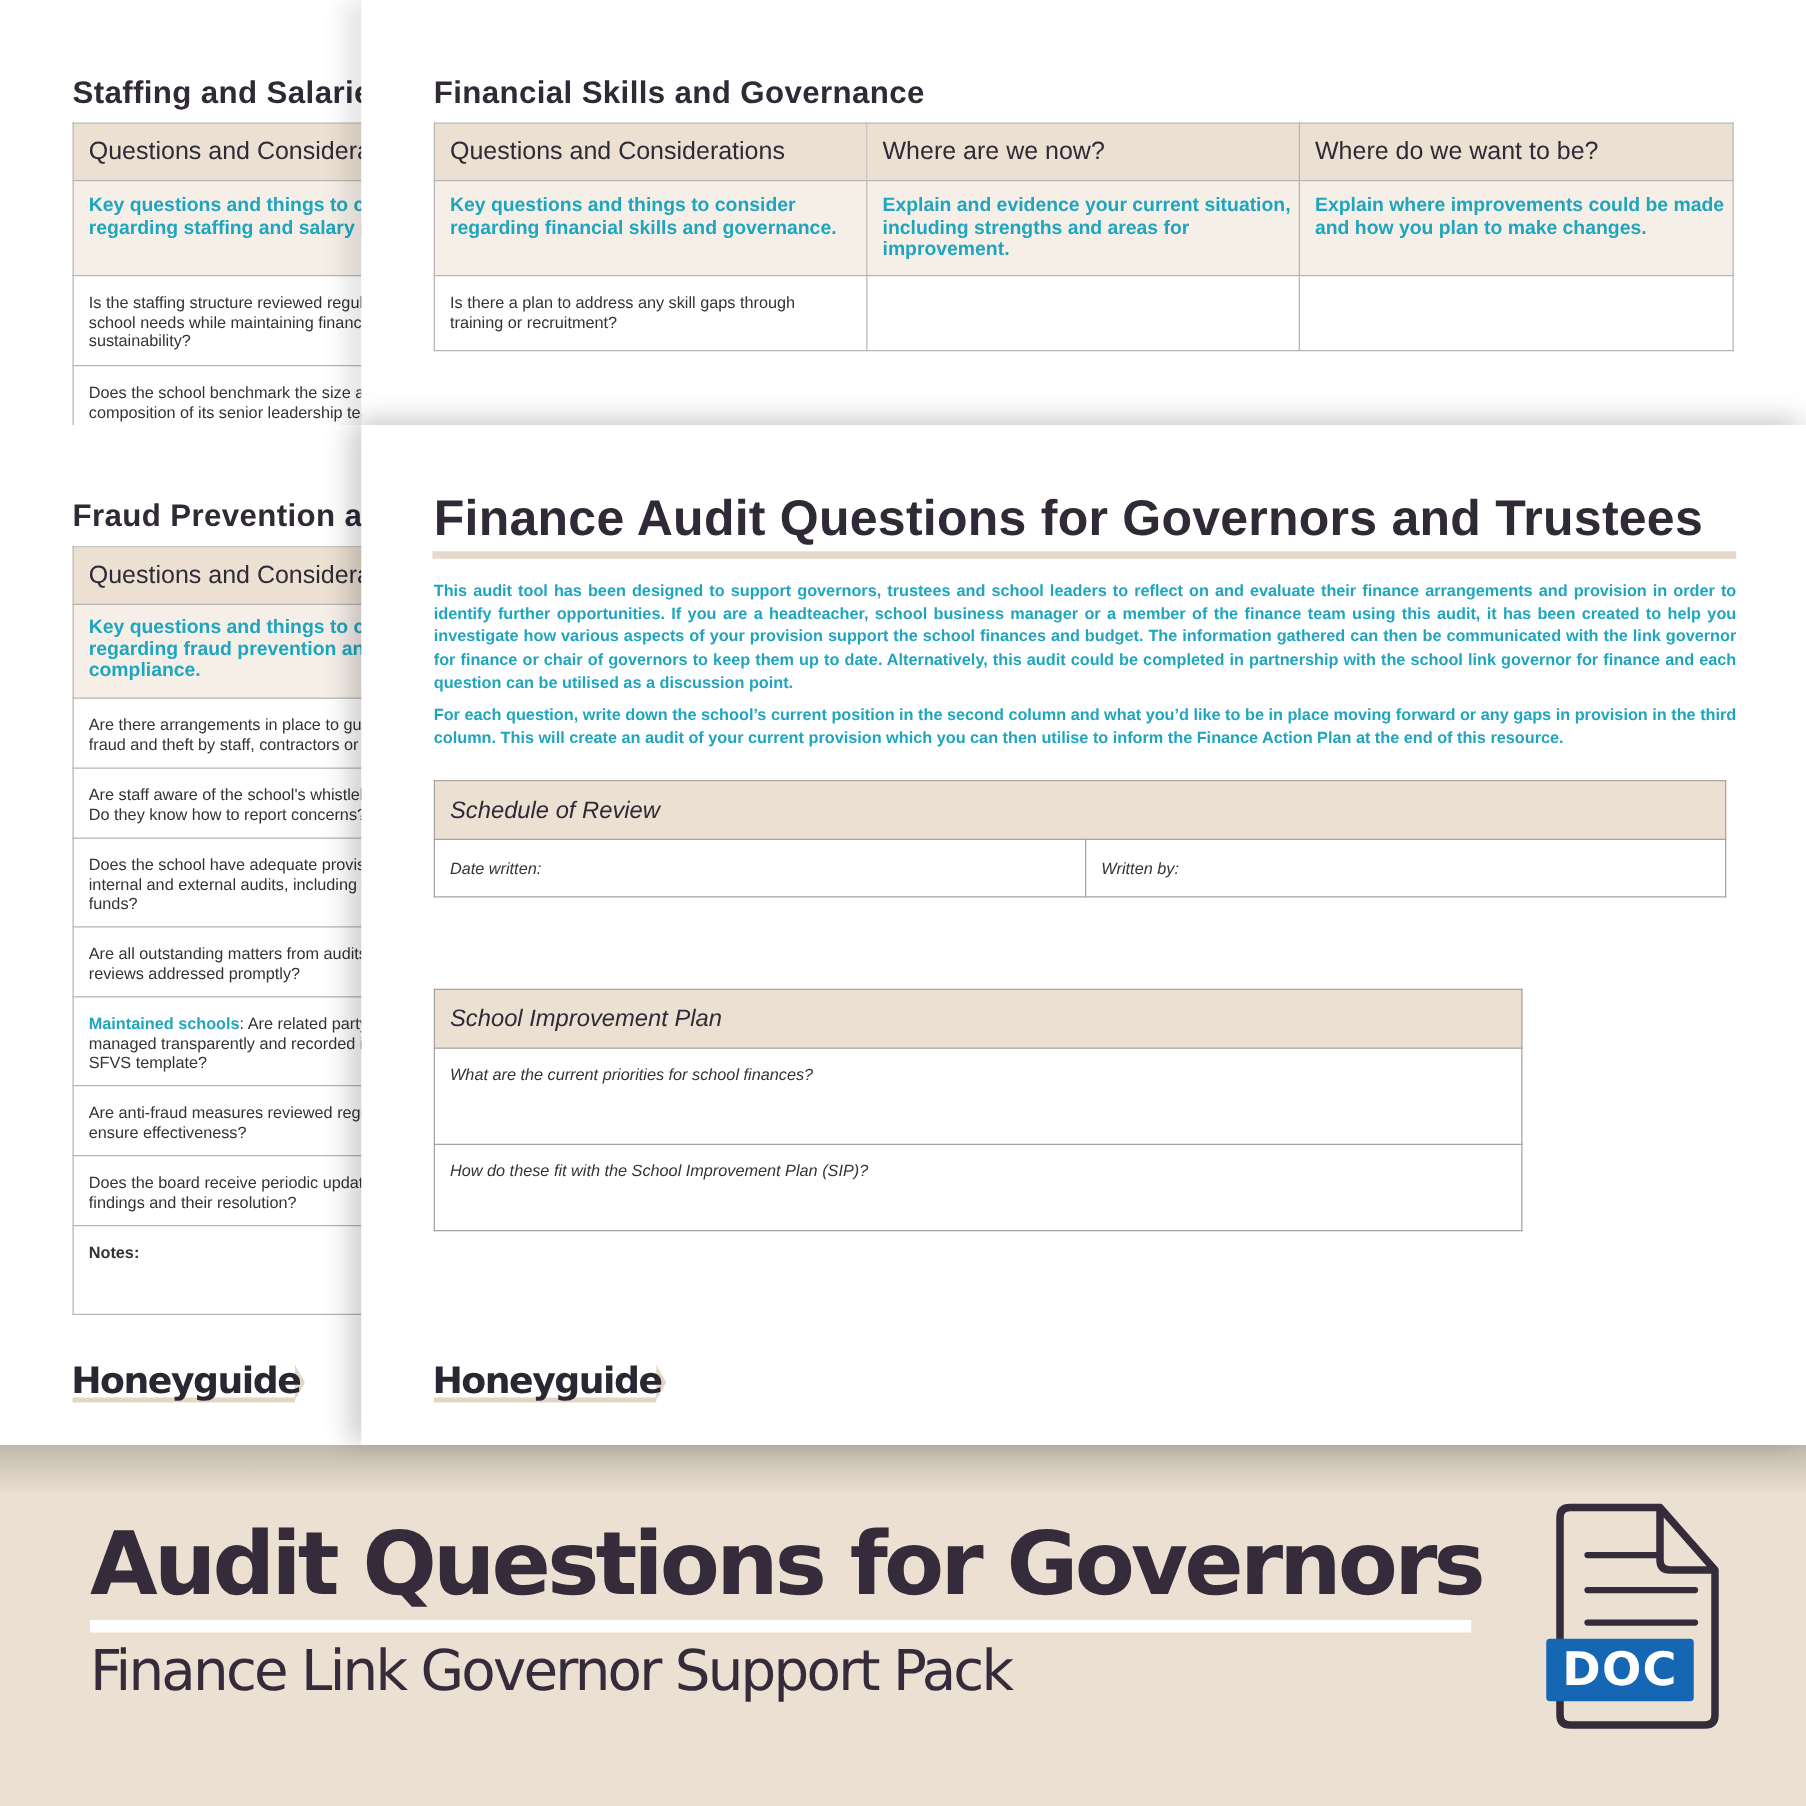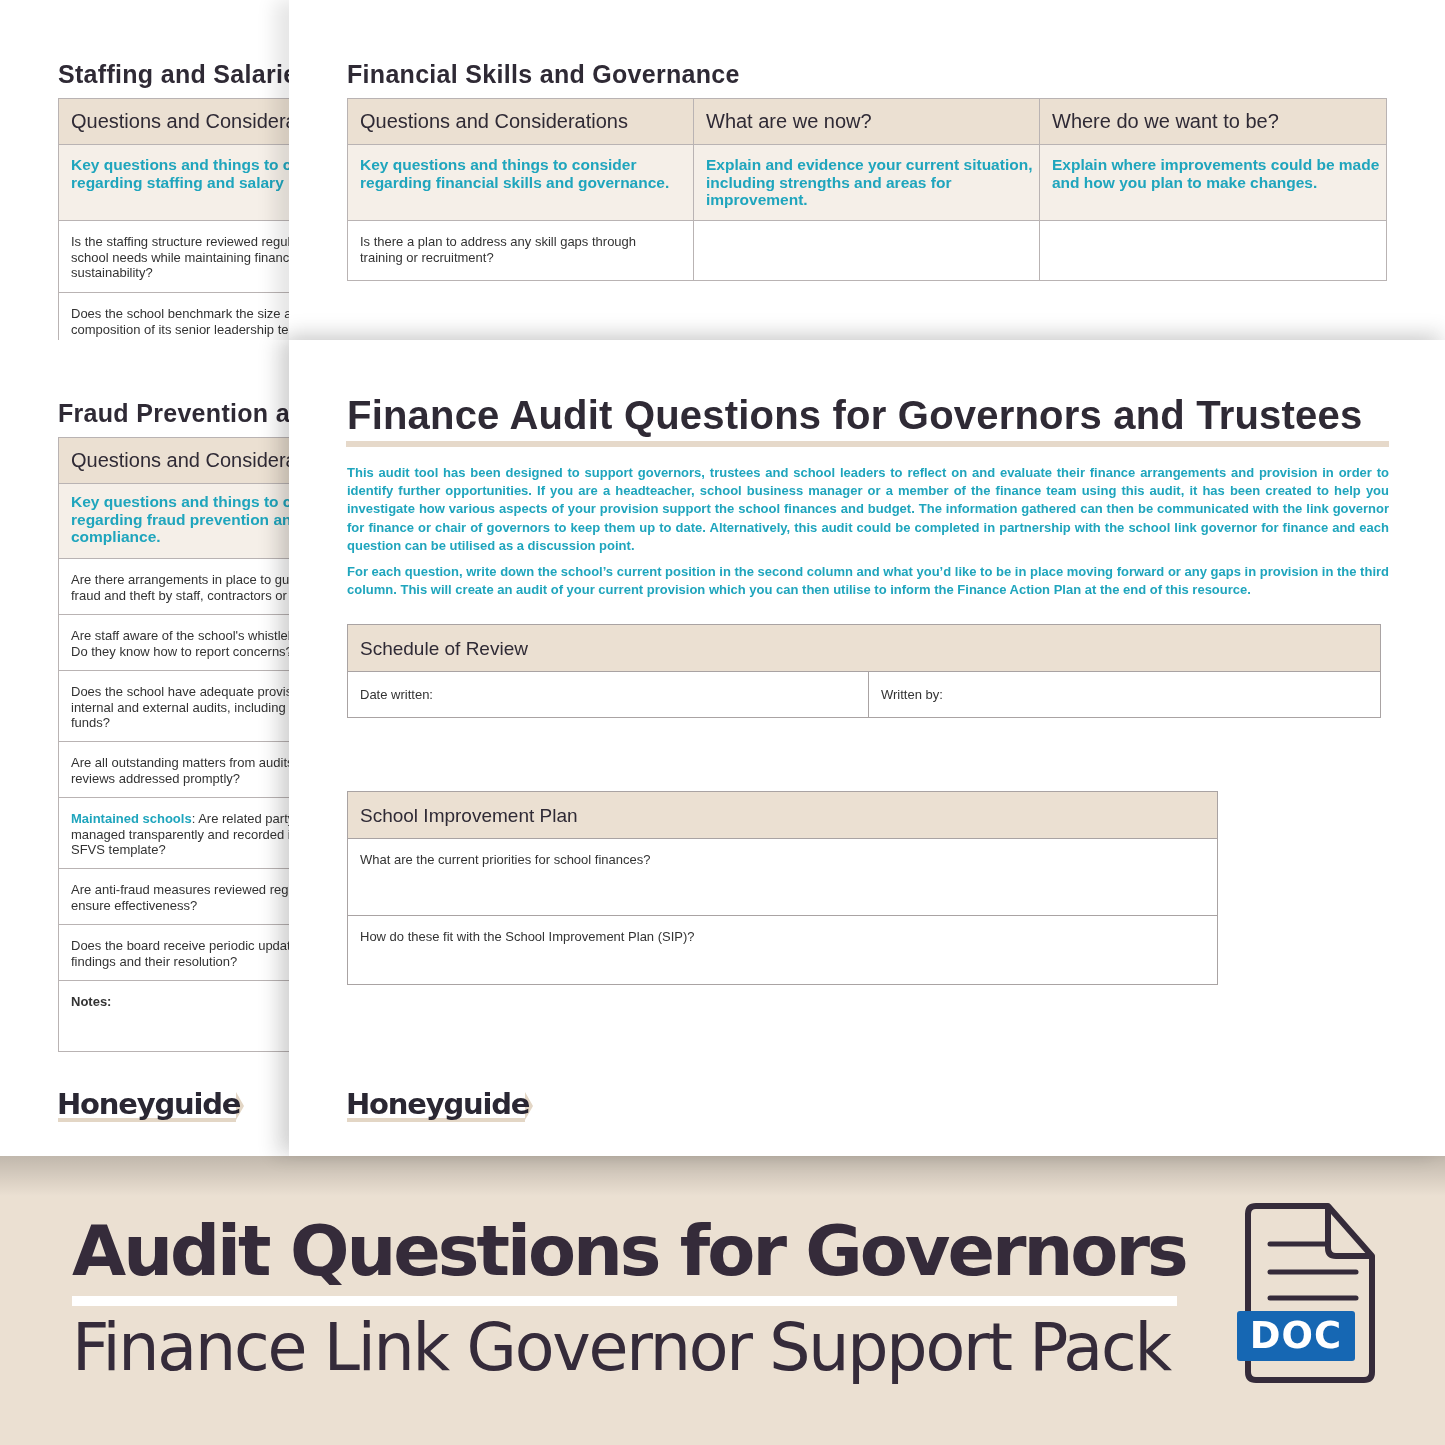--- a/index.html
+++ b/index.html
@@ -95,21 +95,21 @@
     font-size: 13px;
     line-height: 18.2px;
     text-align: justify;
   }
   .box-table {
     position: absolute;
     left: 58px; width: 871px;
     border-collapse: collapse;
     table-layout: fixed;
   }
-  .box-table td { border: 1.5px solid #a9a3a3; vertical-align: top; }
+  .box-table td { border: 1.5px solid #a9a3a3; vertical-align: top; font-style: italic; }
   .box-hdr {
     background: #ebe0d2;
     font-size: 19px;
     padding: 13px 12px 0 12px;
     height: 47px;
     color: #2f2a35;
   }
   .box-cell {
     font-size: 13px;
     color: #333;
@@ -151,21 +151,21 @@
   }
   .banner-rule {
     position: absolute;
     left: 72px; top: 1296px; width: 1105px; height: 10px;
     background: #ffffff;
   }
   .banner-sub {
     position: absolute;
     left: 72px; top: 1310px;
     font-family: "DejaVu Sans", sans-serif;
-    font-size: 65px;
+    font-size: 45px;
     color: #352b3a;
     letter-spacing: -2.2px;
     white-space: nowrap;
   }
   .doc-icon { position: absolute; left: 1232px; top: 1200px; width: 148px; height: 186px; }
   .doc-label {
     position: absolute;
     left: 1237px; top: 1311px; width: 118px; height: 50px;
     background: #1667b3;
     border-radius: 3px;
@@ -215,21 +215,21 @@
   <div class="section-title" style="left:58px; top:60px;">Financial Skills and Governance</div>
   <table class="grid" style="left:58px; top:98px; width:1039px;">
     <colgroup>
         <col style="width:346px">
         <col style="width:346px">
         <col style="width:347px">
       </colgroup>
     <tbody>
         <tr>
       <td class="hdr-cell">Questions and Considerations</td>
-      <td class="hdr-cell">What are we now?</td>
+      <td class="hdr-cell">Where are we now?</td>
       <td class="hdr-cell">Where do we want to be?</td>
     </tr>
     <tr>
       <td class="key-cell">
         <div>Key questions and things to consider</div>
         <div>regarding financial skills and governance.</div>
       </td>
       <td class="key-cell">
         <div>Explain and evidence your current situation,</div>
         <div>including strengths and areas for</div>

